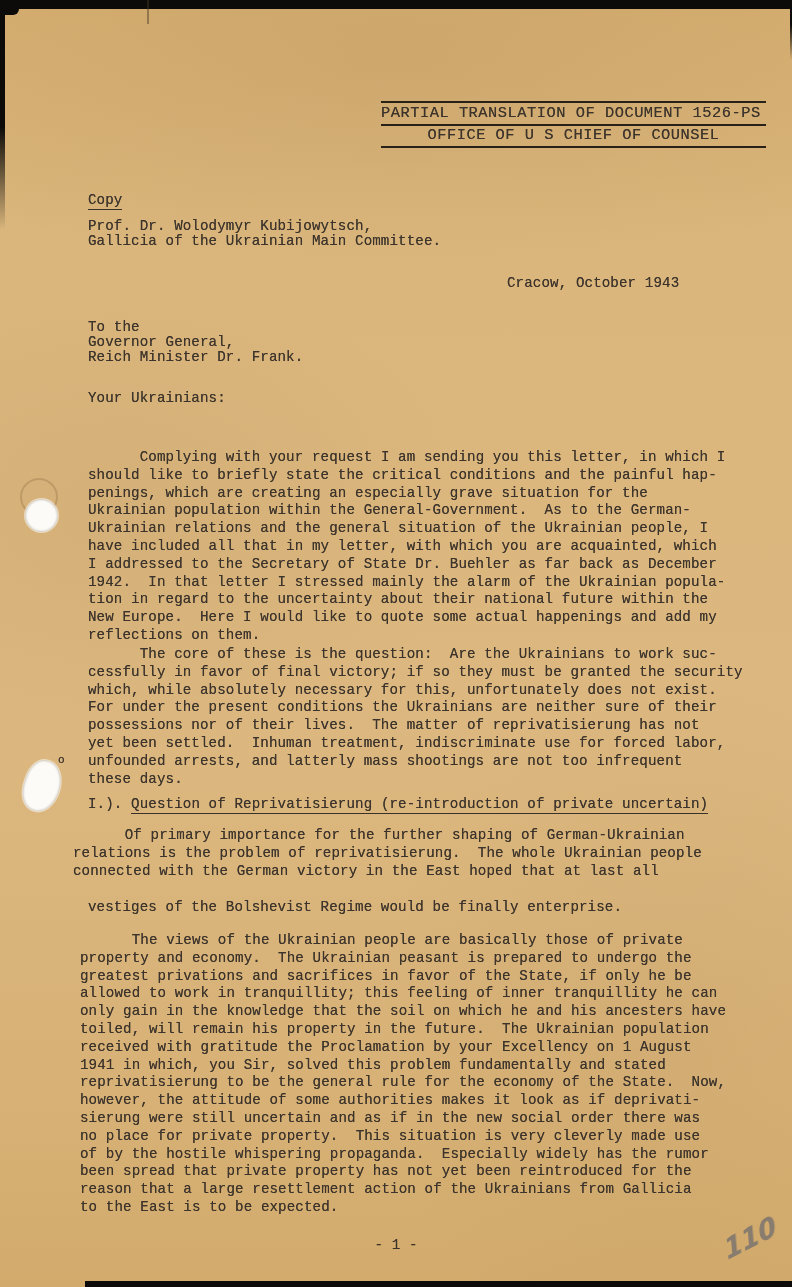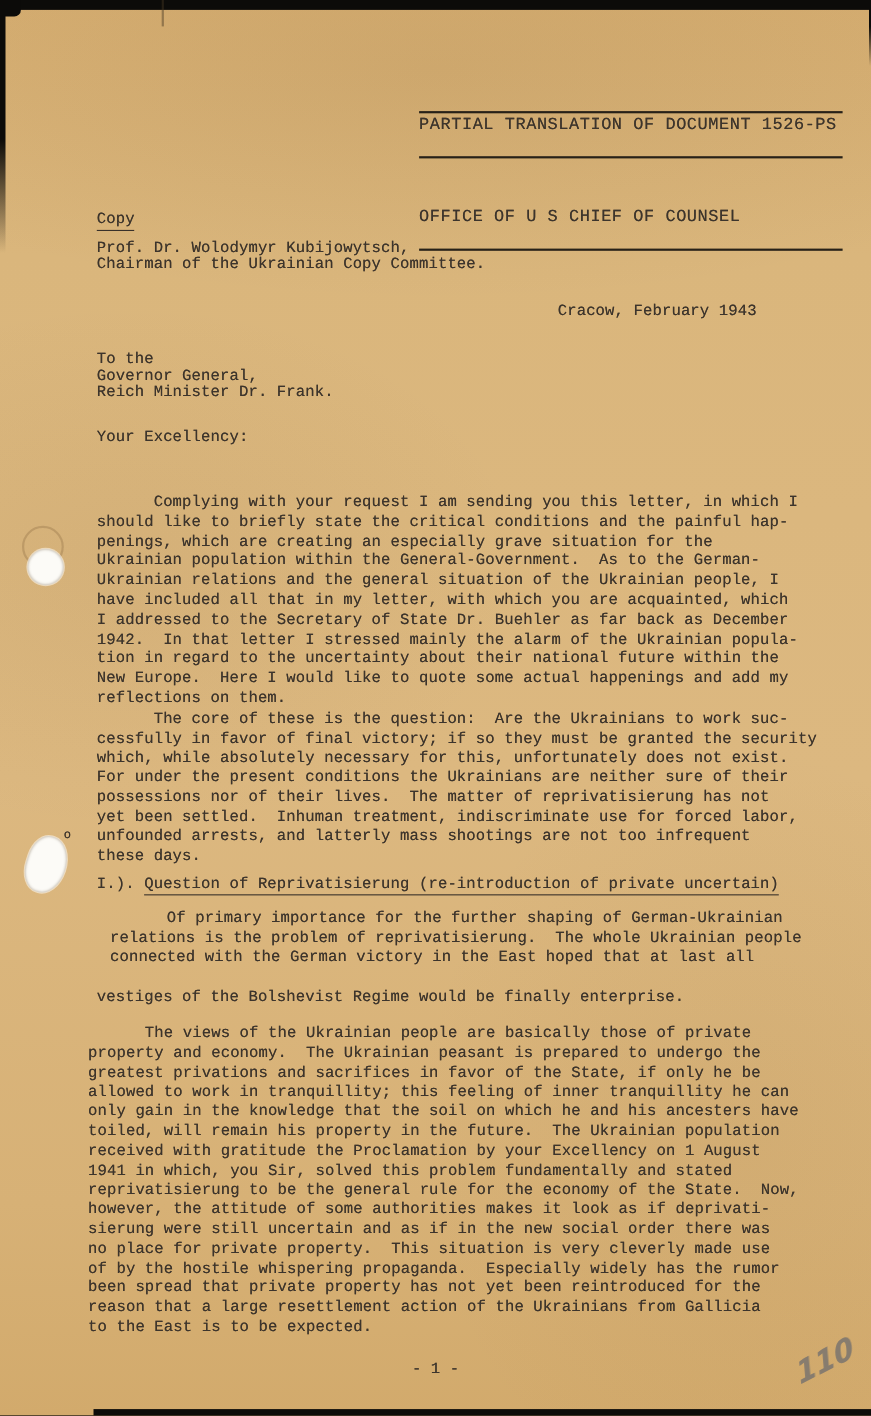--- a/index.html
+++ b/index.html
@@ -33,34 +33,34 @@
   .hole-1{left:25px;top:499px;width:33px;height:33px;}
   .hole-2{left:24px;top:760px;width:36px;height:52px;border-radius:46% 54% 52% 48%;transform:rotate(18deg);}
   .hole-ring{position:absolute;left:20px;top:478px;width:34px;height:34px;border-radius:50%;
         border:2px solid rgba(125,95,55,.28);background:transparent;}
 
   .ink{color:#3c342c;text-shadow:0 0 0.6px rgba(55,45,35,.75);}
   .txt{position:absolute;white-space:pre-wrap;font-size:14.2px;line-height:17.8px;letter-spacing:.1px;}
 
   .stamp{position:absolute;left:381px;top:101px;width:385px;font-size:15.4px;line-height:19px;
          letter-spacing:.5px;border-top:2px solid #272118;padding-top:1px;}
-  .stamp-line{display:block;border-bottom:2px solid #272118;padding-bottom:19px;}
-  .stamp-line2{margin-top:44px;}
+  .stamp-line{display:block;border-bottom:2px solid #272118;padding-bottom:1px;}
+  .stamp-line2{text-align:center;}
 
   .u{border-bottom:1.6px solid #39312a;padding-bottom:1px;}
 
   .copy{left:88px;top:192px;}
   .sender{left:88px;top:219px;line-height:15.2px;}
   .dateline{left:507px;top:275px;}
   .recipient{left:88px;top:320px;line-height:15.2px;}
   .salutation{left:88px;top:390px;}
   .para1{left:88px;top:449px;width:672px;}
   .para2{left:88px;top:646px;width:678px;}
   .heading{left:88px;top:796px;width:680px;}
-  .para3a{left:100px;top:827px;width:672px;}
+  .para3a{left:73px;top:827px;width:672px;}
   .para3b{left:88px;top:899px;width:672px;}
   .para4{left:80px;top:932px;width:678px;}
   .pagenum{left:0;top:1237px;width:792px;text-align:center;}
   .stray{left:58px;top:752px;font-size:11px;}
 
   .pencil{
     position:absolute;left:722px;top:1222px;
     font-family:"DejaVu Sans",sans-serif;font-style:italic;font-weight:bold;
     font-size:27px;color:rgba(128,120,110,.85);
     transform:rotate(-27deg) skewX(-12deg);
@@ -85,29 +85,29 @@
   <div class="hole hole-2"></div>
 
   <div class="stamp ink">
     <span class="stamp-line">PARTIAL TRANSLATION OF DOCUMENT 1526-PS</span>
     <span class="stamp-line stamp-line2">OFFICE OF U S CHIEF OF COUNSEL</span>
   </div>
 
   <div class="txt ink copy"><span class="u">Copy</span></div>
 
   <div class="txt ink sender">Prof. Dr. Wolodymyr Kubijowytsch,
-Chairman of the Ukrainian Copy Committee.</div>
+Gallicia of the Ukrainian Main Committee.</div>
 
-  <div class="txt ink dateline">Cracow, February 1943</div>
+  <div class="txt ink dateline">Cracow, October 1943</div>
 
   <div class="txt ink recipient">To the
 Governor General,
 Reich Minister Dr. Frank.</div>
 
-  <div class="txt ink salutation">Your Excellency:</div>
+  <div class="txt ink salutation">Your Ukrainians:</div>
 
   <div class="txt ink para1">      Complying with your request I am sending you this letter, in which I
 should like to briefly state the critical conditions and the painful hap-
 penings, which are creating an especially grave situation for the
 Ukrainian population within the General-Government.  As to the German-
 Ukrainian relations and the general situation of the Ukrainian people, I
 have included all that in my letter, with which you are acquainted, which
 I addressed to the Secretary of State Dr. Buehler as far back as December
 1942.  In that letter I stressed mainly the alarm of the Ukrainian popula-
 tion in regard to the uncertainty about their national future within the

